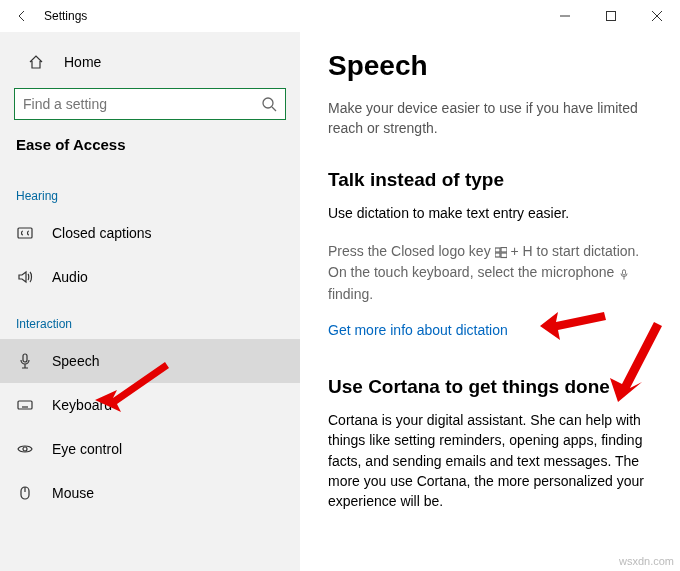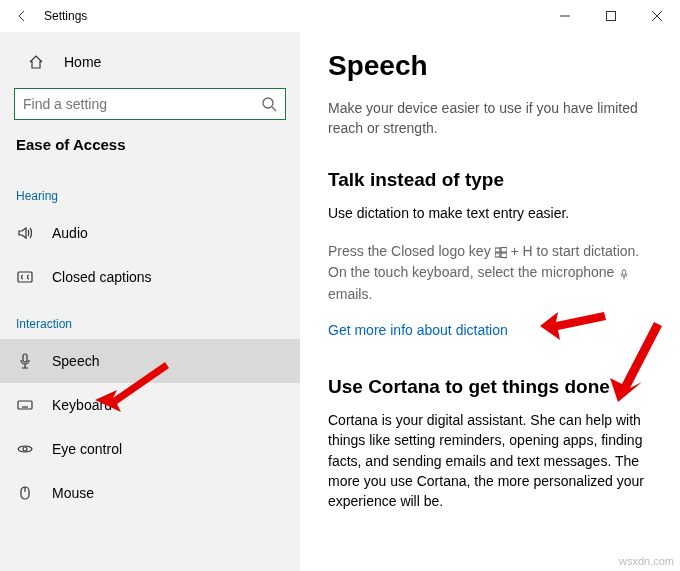--- a/index.html
+++ b/index.html
@@ -165,36 +165,36 @@
       </div>
     </div>
 
     <div class="cat-head">Ease of Access</div>
 
     <div class="group-label">Hearing</div>
 
     <div class="nav-item">
       <span class="icon">
         <svg viewBox="0 0 16 16">
+            <rect x="1" y="3" width="14" height="10" rx="1"></rect>
+            <path d="M6 6c-2 0-2 4 0 4M12 6c-2 0-2 4 0 4"></path>
+          </svg>
+      </span>
+      <span class="label">Closed captions</span>
+    </div>
+
+    <div class="nav-item">
+      <span class="icon">
+        <svg viewBox="0 0 16 16">
             <path d="M2 6v4h3l4 3V3L5 6H2z"></path>
             <path d="M11 5c1 1 1 5 0 6"></path>
             <path d="M13 3c2 2 2 8 0 10"></path>
           </svg>
       </span>
       <span class="label">Audio</span>
-    </div>
-
-    <div class="nav-item">
-      <span class="icon">
-        <svg viewBox="0 0 16 16">
-            <rect x="1" y="3" width="14" height="10" rx="1"></rect>
-            <path d="M6 6c-2 0-2 4 0 4M12 6c-2 0-2 4 0 4"></path>
-          </svg>
-      </span>
-      <span class="label">Closed captions</span>
     </div>
 
     <div class="group-label">Interaction</div>
 
     <div class="nav-item selected">
       <span class="icon">
         <svg viewBox="0 0 16 16">
             <rect x="6" y="1" width="4" height="8" rx="2"></rect>
             <path d="M4 7a4 4 0 0 0 8 0M8 11v4M5 15h6"></path>
           </svg>
@@ -244,21 +244,21 @@
     <p class="body">Use dictation to make text entry easier.</p>
     <p class="body muted">
       <span>Press the Closed logo key </span><span class="inline-glyph"><svg viewBox="0 0 12 12">
             <rect x="0" y="1" width="5" height="4"></rect>
             <rect x="6" y="0.5" width="6" height="4.5"></rect>
             <rect x="0" y="6" width="5" height="4"></rect>
             <rect x="6" y="6" width="6" height="4.5"></rect>
           </svg></span><span> + H to start dictation. On the touch keyboard, select the microphone </span><span class="inline-glyph"><svg viewBox="0 0 12 16">
             <rect x="4" y="1" width="4" height="7" rx="2"></rect>
             <path d="M2 6a4 4 0 0 0 8 0M6 10v4"></path>
-          </svg></span><span> emails.</span>
+          </svg></span><span> finding.</span>
     </p>
     <a class="link">Get more info about dictation</a>
 
     <h2>Use Cortana to get things done</h2>
     <p class="body">Cortana is your digital assistant.  She can help with things like setting reminders, opening apps, finding facts, and sending emails and text messages.  The more you use Cortana, the more personalized your experience will be.</p>
   </div>
 </div>
 
 <div class="arrow" style="left:95px; top:350px;">
   <svg width="80" height="60" viewBox="0 0 80 60">

